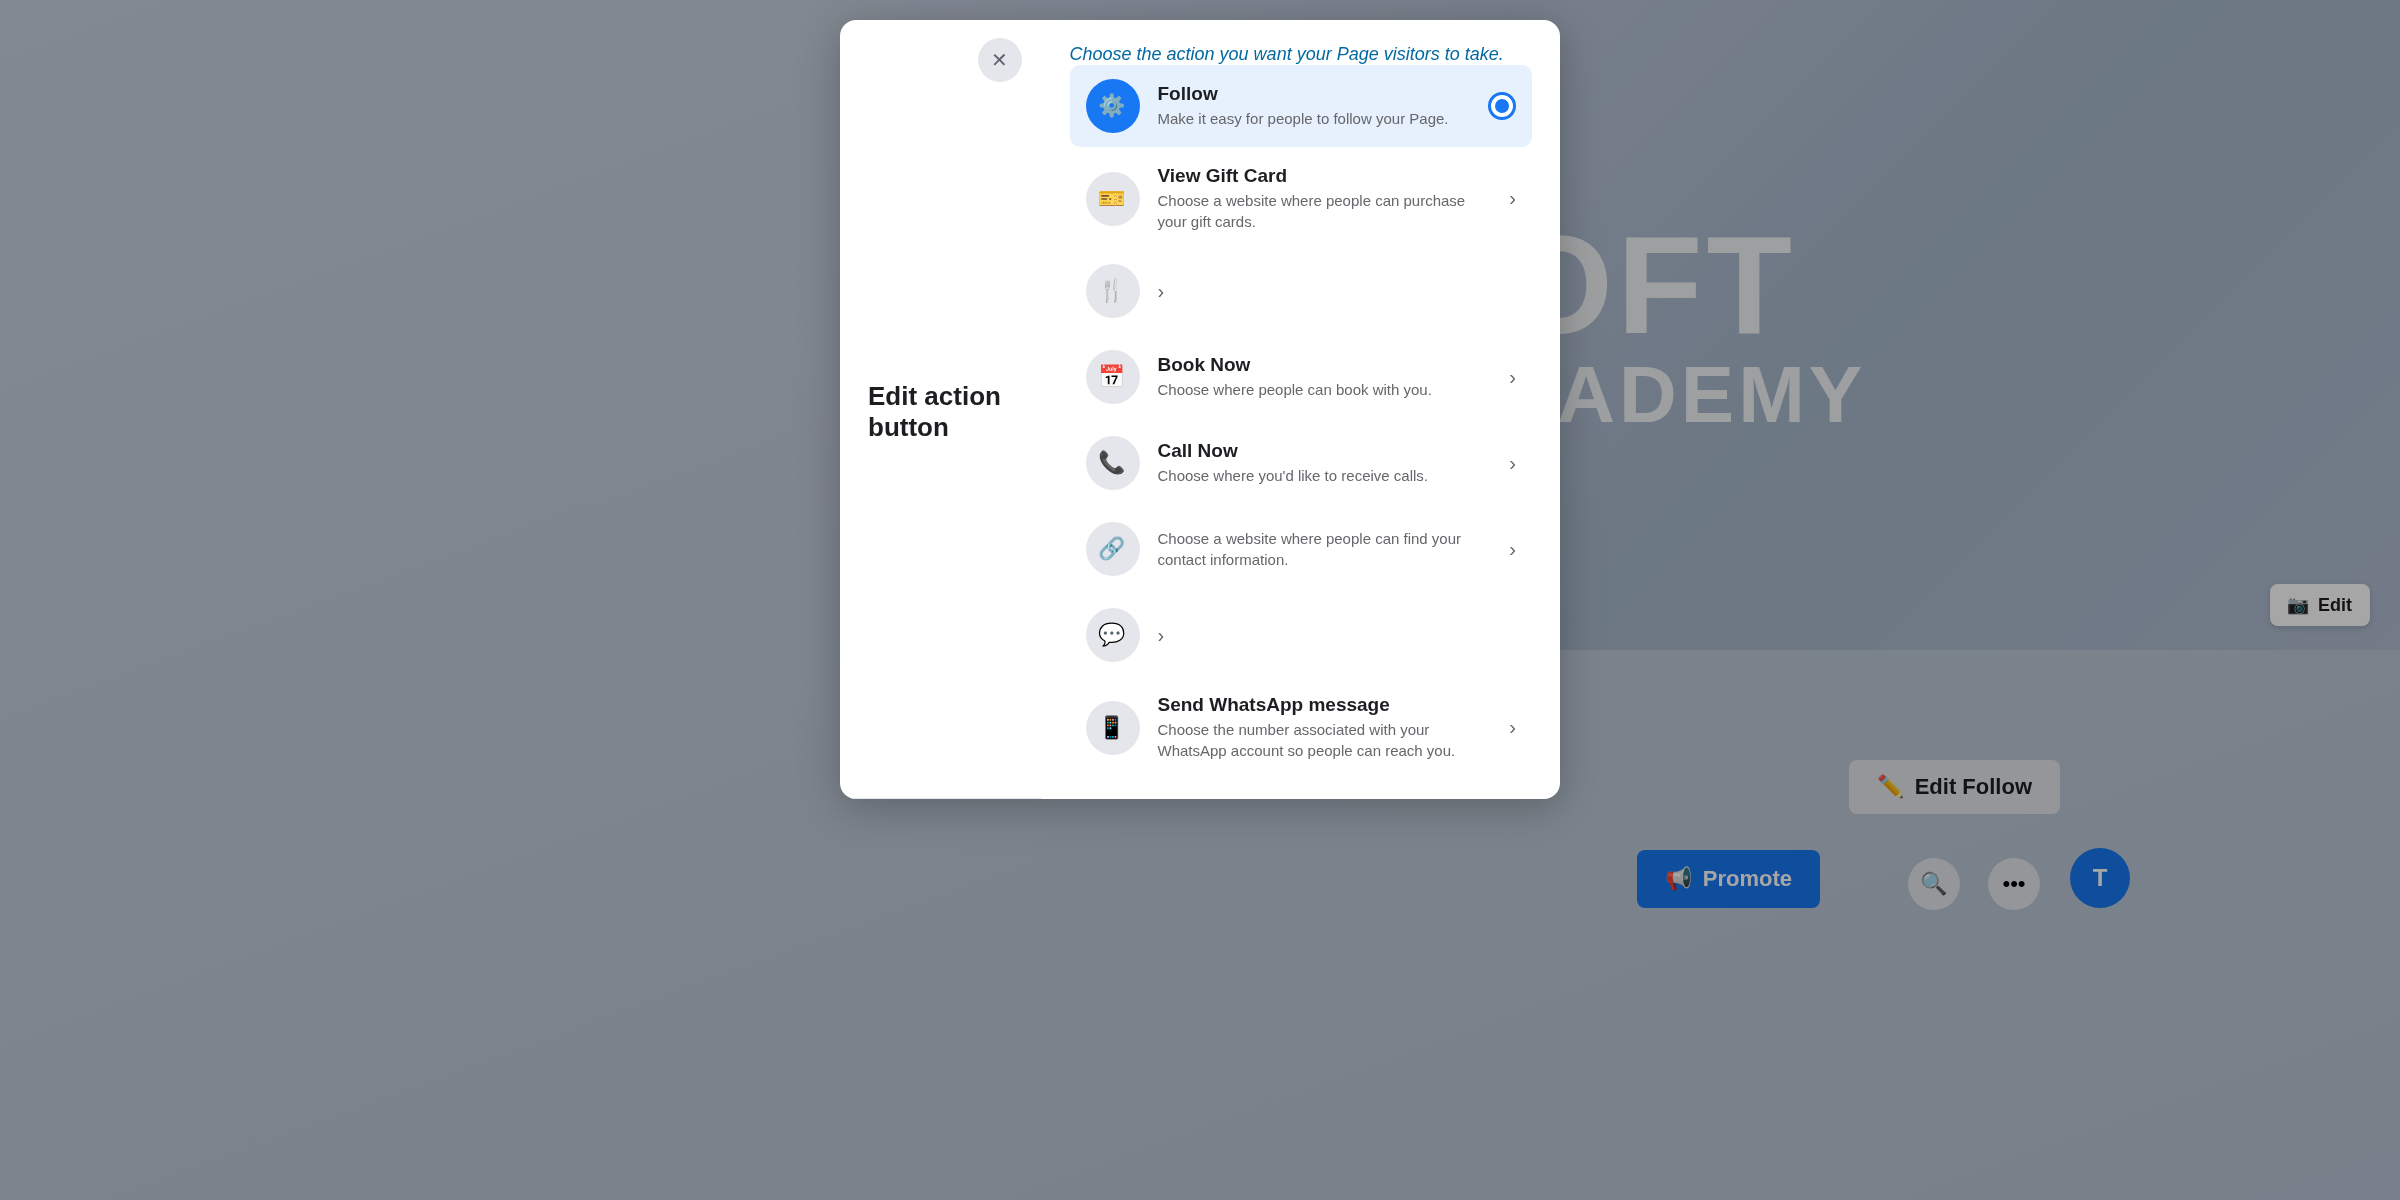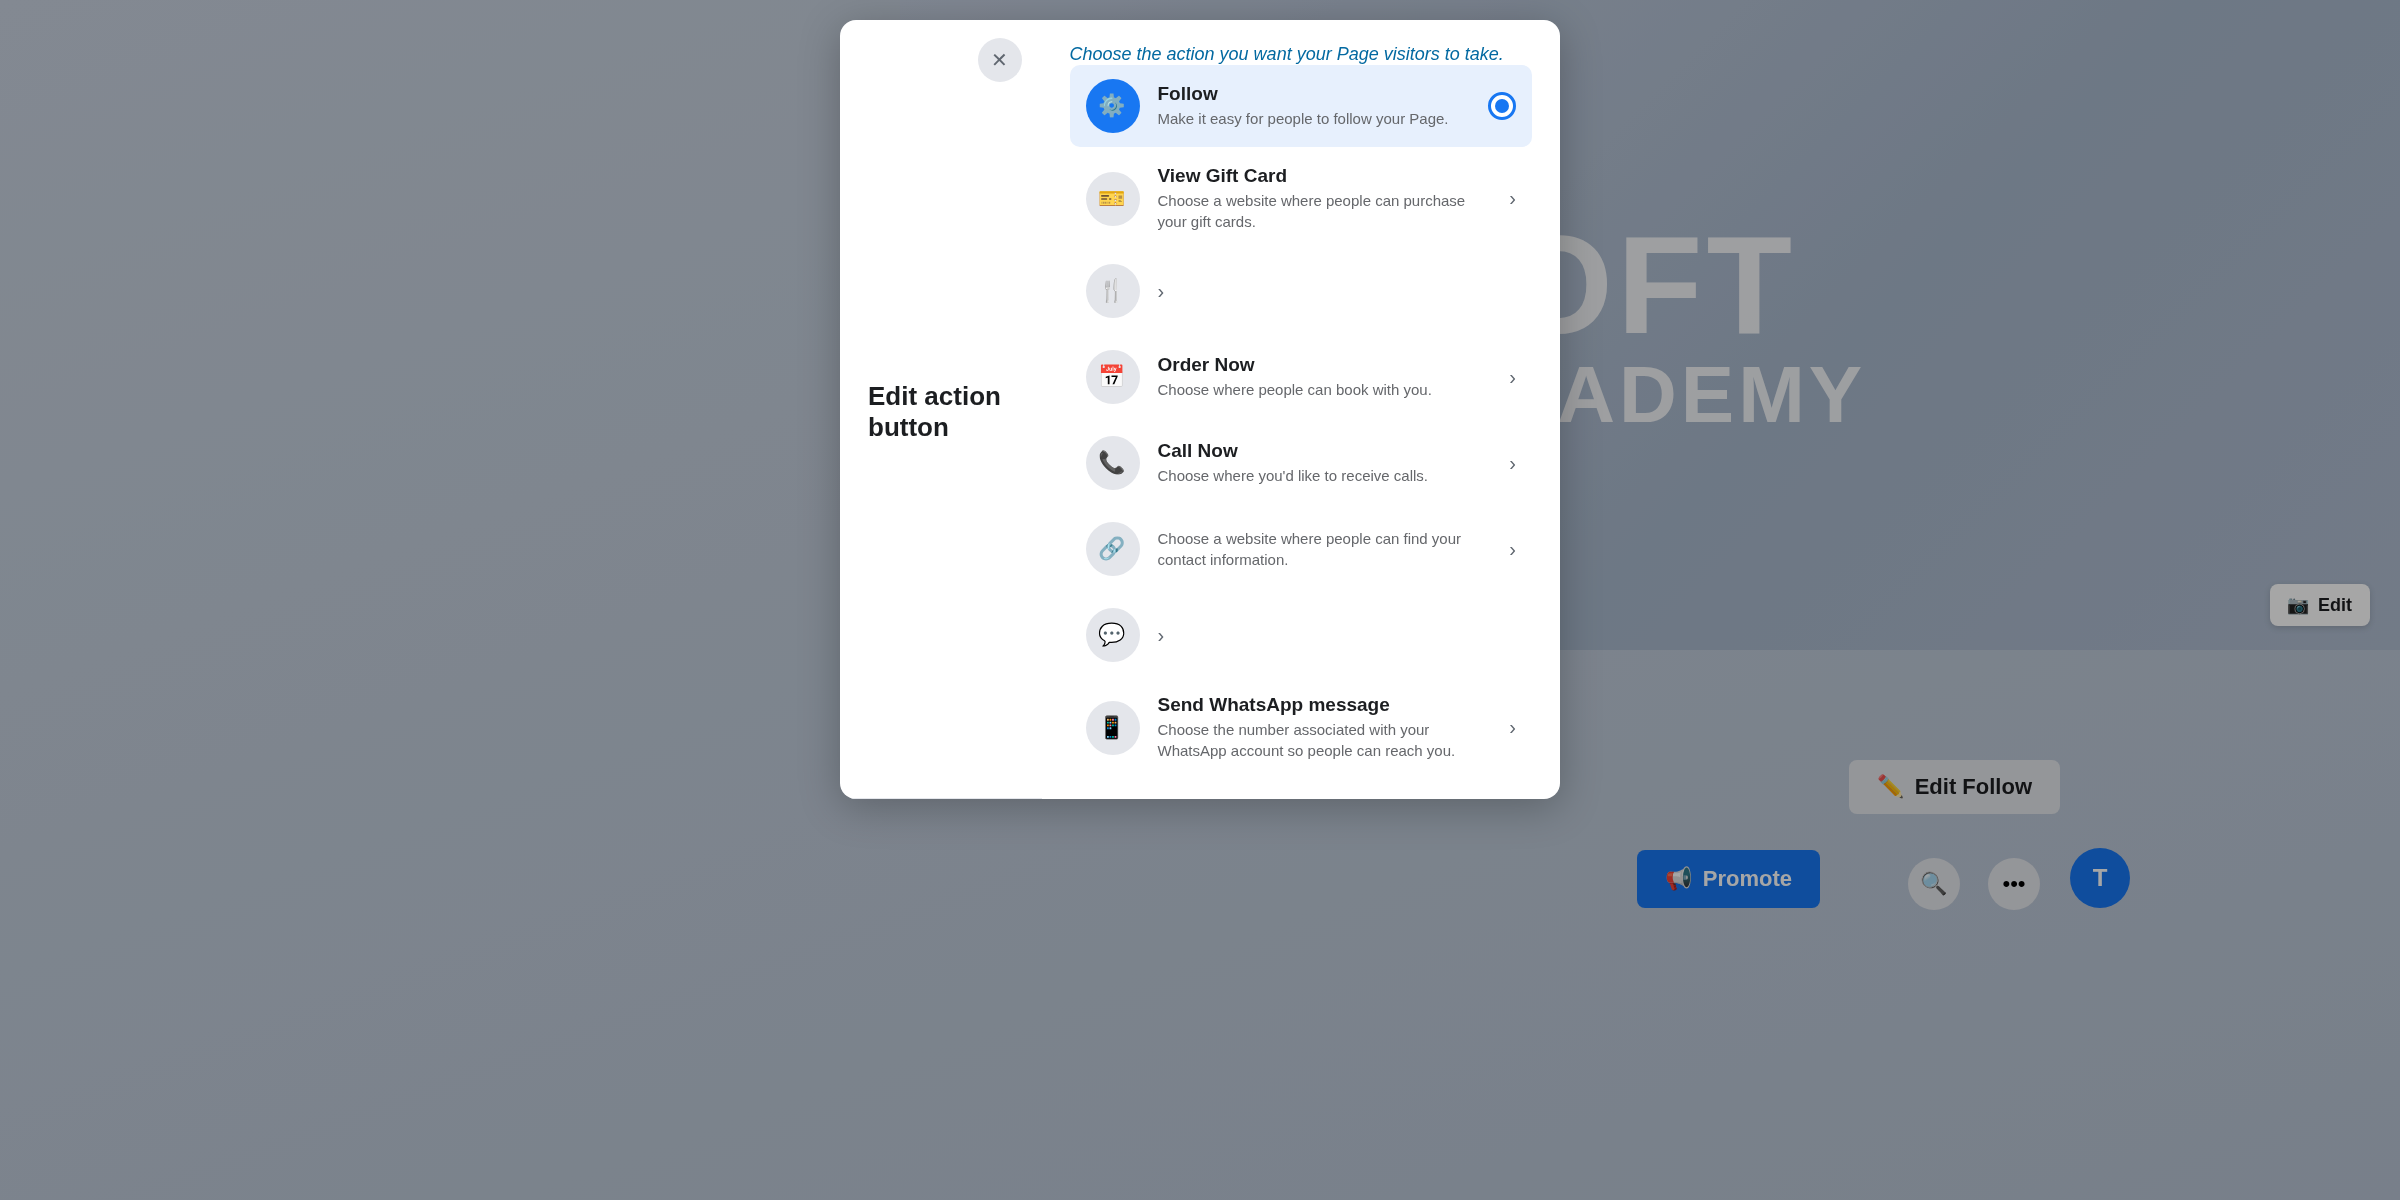--- a/index.html
+++ b/index.html
@@ -369,21 +369,21 @@
             <span>🍴</span>
           </div>
           <div class="action-right">›</div>
         </li>
 
         <li class="action-item">
           <div class="action-icon-wrap">
             <span>📅</span>
           </div>
           <div class="action-text">
-            <span class="action-title">Order Now</span>
+            <span class="action-title">Book Now</span>
             <span class="action-desc">Choose where people can book with you.</span>
           </div>
           <div class="action-right">›</div>
         </li>
 
         <li class="action-item">
           <div class="action-icon-wrap">
             <span>📞</span>
           </div>
           <div class="action-text">

